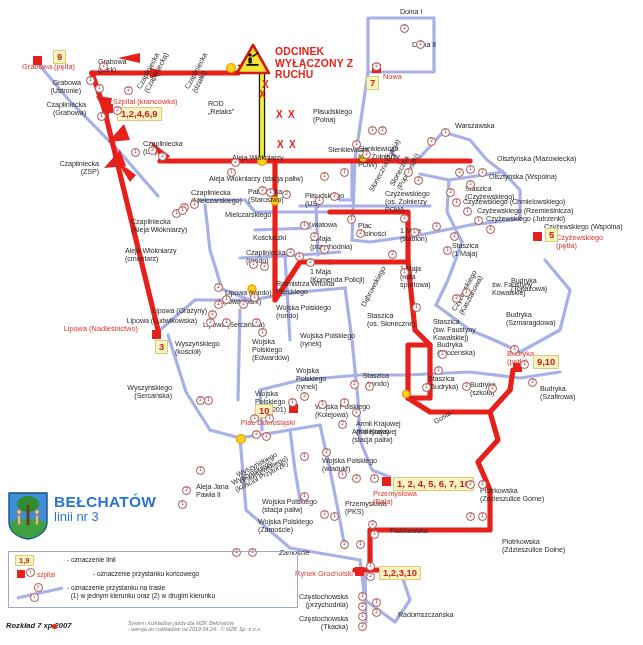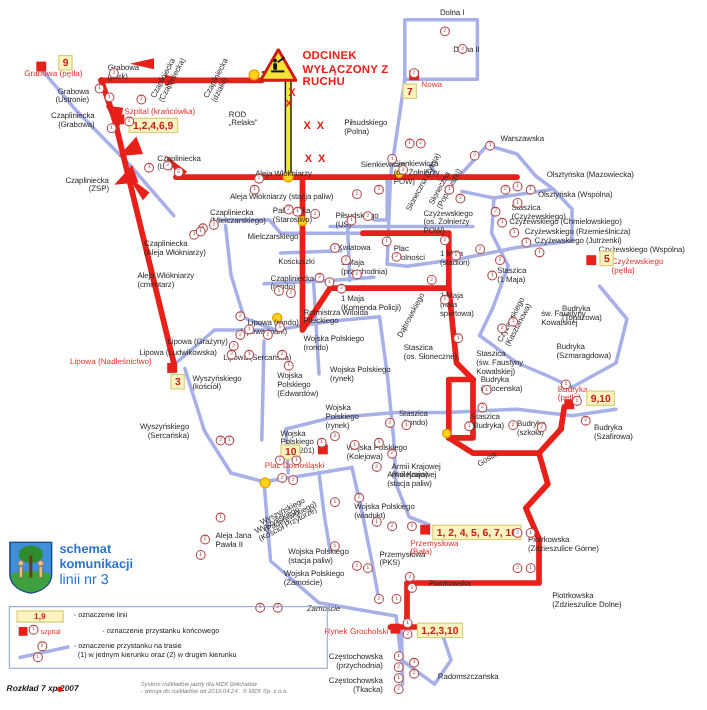--- a/index.html
+++ b/index.html
@@ -44,21 +44,21 @@
   #brandtxt .b3{font-size:13px;font-weight:normal;line-height:13.4px;}
 
   
   #legend{position:absolute;left:8px;top:551px;width:290px;}
   #legend .ltitle{font-size:8.6px;font-weight:bold;color:#111;margin-bottom:2px;}
   #legbox{border:1px solid #9aa7d6;padding:3px 4px 4px 4px;}
   .legrow{position:relative;min-height:13px;margin-bottom:1px;}
   .legtxt{position:absolute;left:54px;top:1px;font-size:6.6px;line-height:8px;color:#1a1a1a;white-space:pre;}
   .legtxt2{position:absolute;left:80px;top:1px;font-size:6.6px;line-height:8px;color:#1a1a1a;white-space:pre;}
   .legnum{position:absolute;left:2px;top:0px;background:#fbf3c0;border:1px solid #d8cc7a;
-          color:#c81f16;font-weight:bold;font-size:7.6px;line-height:9px;padding:0 15px;}
+          color:#c81f16;font-weight:bold;font-size:7.6px;line-height:9px;padding:0 3px;}
   .legsq{position:absolute;left:4px;top:1px;width:8px;height:8px;background:#e8201a;}
   .legcirc{position:absolute;width:6.6px;height:6.6px;border:0.6px solid #b04a4a;
            border-radius:50%;background:#fff;color:#8a2a2a;font-size:4.4px;
            line-height:6px;text-align:center;}
   .legszp{position:absolute;left:24px;top:2px;font-size:6.4px;color:#e8312a;}
 
   
   #footer{position:absolute;left:6px;top:620px;}
   #fleft{position:absolute;left:0;top:1px;font-style:italic;font-weight:bold;
          font-size:7.6px;color:#1a1a1a;white-space:nowrap;}
@@ -498,21 +498,21 @@
       <ellipse cx="20" cy="12" rx="11" ry="8" fill="#2e8b2e"></ellipse>
       <rect x="18.6" y="13" width="2.8" height="20" fill="#6b3b16"></rect>
       <g fill="#f0c28a" stroke="#8a5a2a" stroke-width="0.5">
         <circle cx="11" cy="20" r="2.4"></circle>
           <rect x="9.6" y="23" width="2.8" height="10" rx="1.2"></rect>
         <circle cx="29" cy="20" r="2.4"></circle>
           <rect x="27.6" y="23" width="2.8" height="10" rx="1.2"></rect>
       </g>
     </svg>
     <div id="brandtxt">
-      <div class="b2">schemat komunikacji</div>
+      <div class="b1">BEŁCHATÓW</div>
       <div class="b3">linii nr 3</div>
     </div>
   </div>
 
   <div id="legend">
     <div id="legbox">
 
       <div class="legrow">
         <span class="legnum">1,9</span>
         <span class="legtxt">- oznaczenie linii</span>

